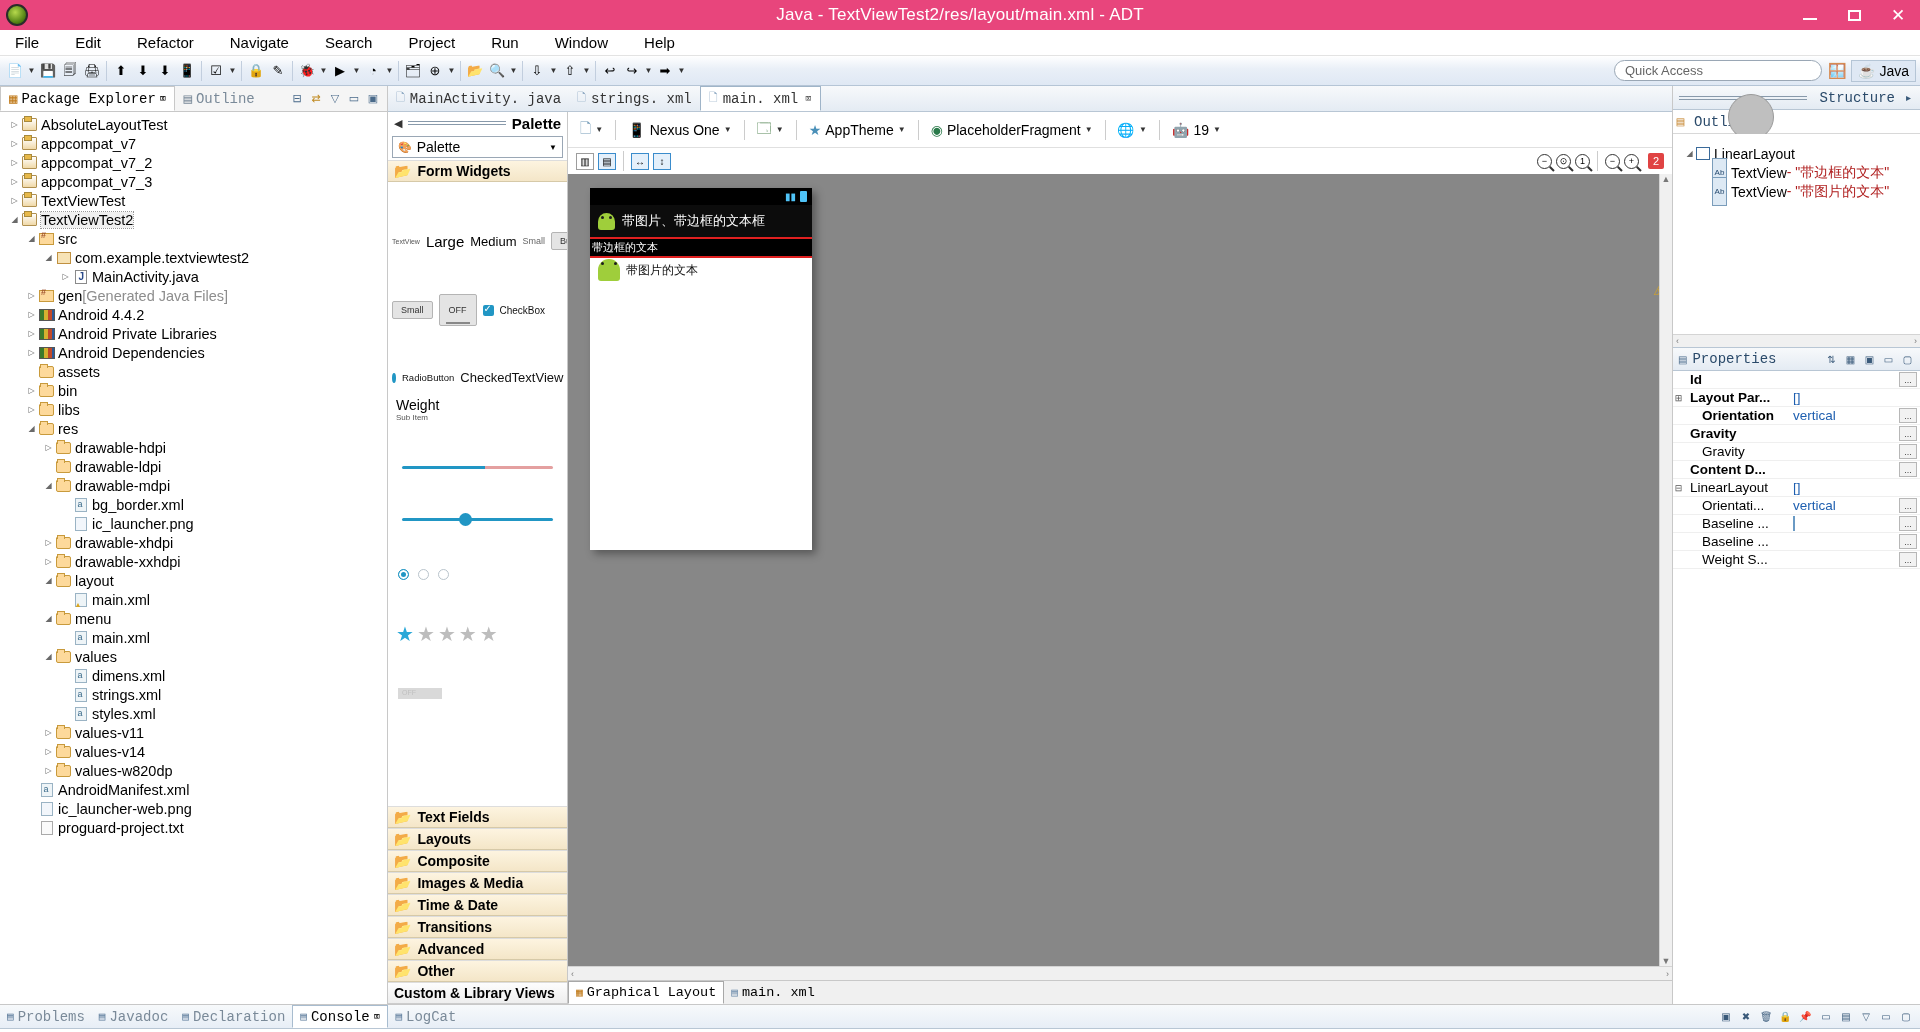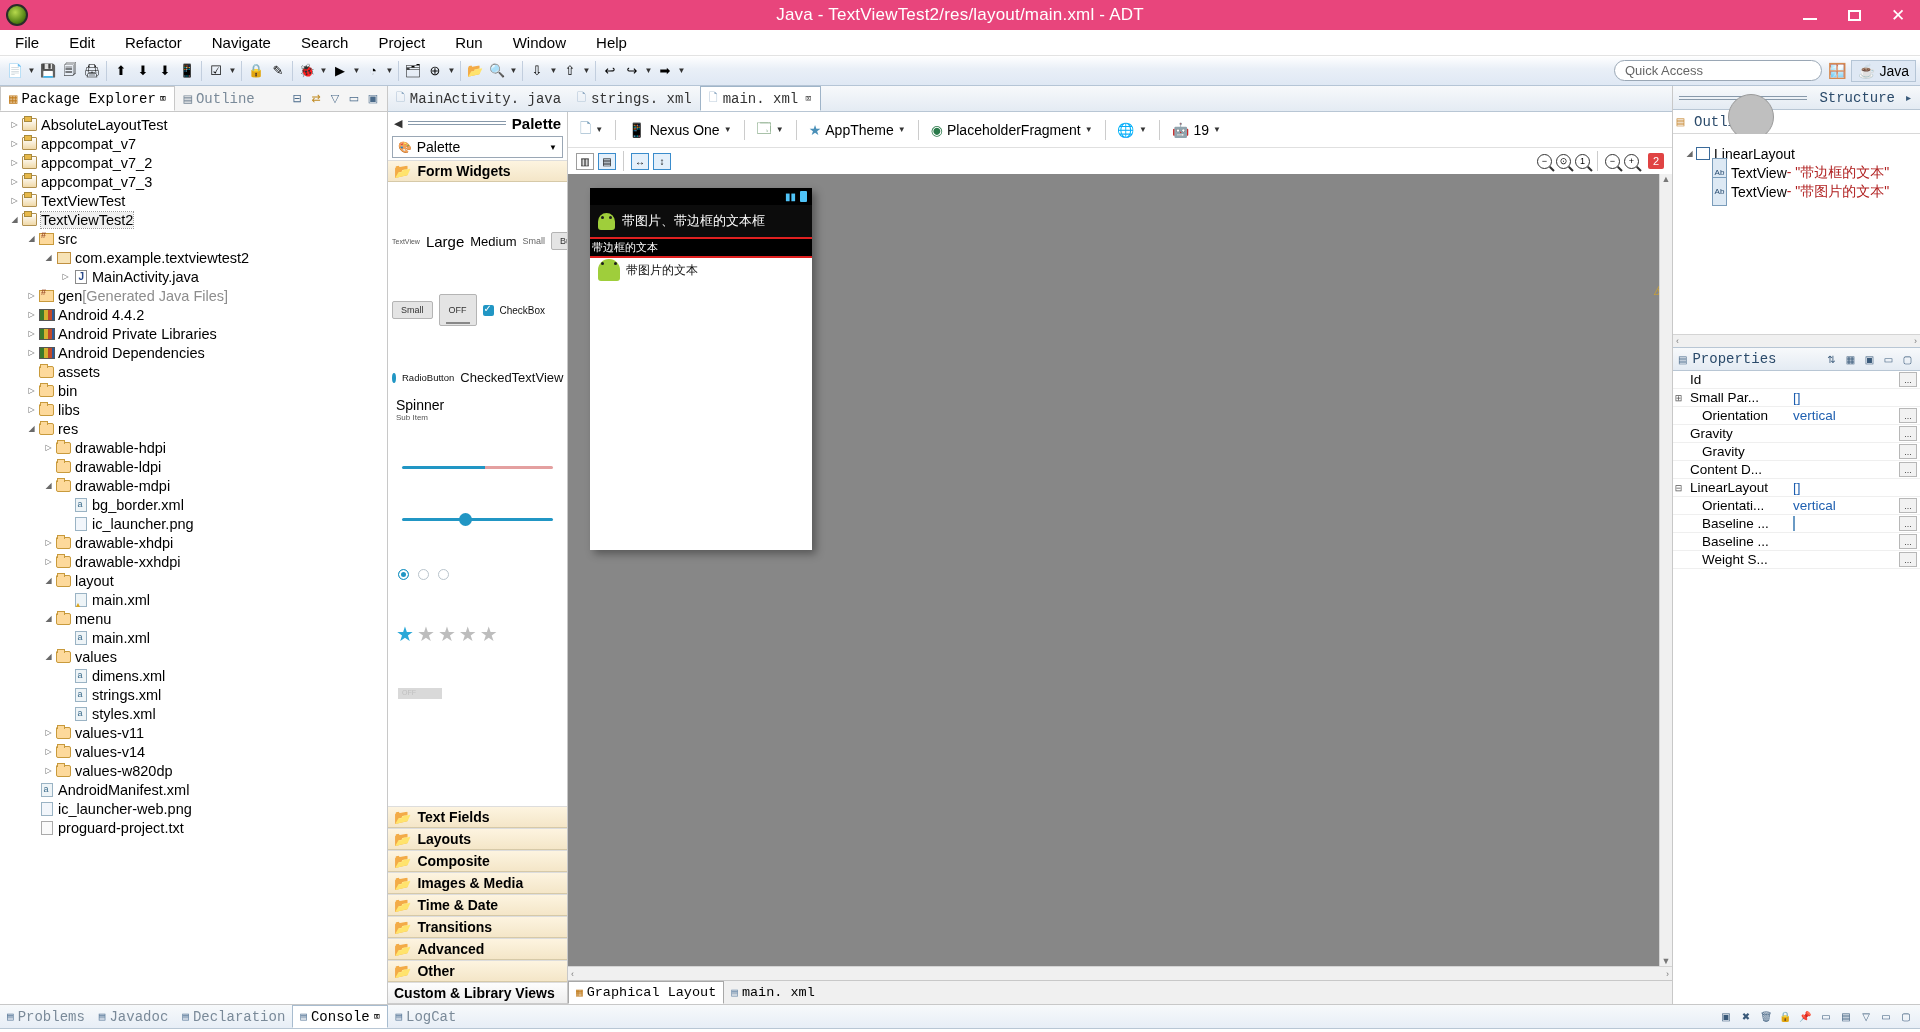--- a/index.html
+++ b/index.html
@@ -32,21 +32,21 @@
   .win-btns { margin-left:auto; display:flex; align-items:center; gap:0; z-index:2;}
   .win-btn { width:44px;height:30px;display:flex;align-items:center;justify-content:center;font-size:17px;color:#fff;}
   .win-btn.close { background:#e8457c; }
   .win-btn .sq{width:13px;height:11px;border:2px solid #fff;}
   .win-btn .mn{width:14px;height:2px;background:#fff;margin-top:8px;}
 
   
   .menubar {
     height:26px; background:#fff;
     display:flex; align-items:center;
-    padding-left:6px; gap:12px;
+    padding-left:6px; gap:18px;
     border-bottom:1px solid #e3e3e3;
   }
   .menu-item { padding:3px 9px; font-size:15px; color:#000; cursor:default;}
 
   
   .toolbar {
     height:30px;
     background:linear-gradient(#ffffff,#e9eff7 45%,#dfe8f4);
     display:flex; align-items:center; padding:0 4px;
     border-bottom:1px solid #b5c5d6;
@@ -225,21 +225,21 @@
     position:absolute;right:146px;top:-16px;width:46px;height:46px;border-radius:50%;
     background:#bfbfbf;border:1px solid #9a9a9a;
   }
 
   .props-head{height:24px;display:flex;align-items:center;gap:5px;background:linear-gradient(#f7f9fb,#e4ebf3);border-top:1px solid #b8c6d4;border-bottom:1px solid #b8c6d4;padding:0 5px;}
   .props-head .ph-title{font-family:"Liberation Mono",monospace;font-size:14px;color:#2a4a6a;}
   .props-tools{margin-left:auto;display:flex;align-items:center;gap:4px;}
   .props-list{flex:1;overflow:hidden;background:#fff;}
   .pr-row{display:flex;align-items:center;height:18px;font-size:13.5px;border-bottom:1px solid #efefef;}
   .pr-name{width:105px;padding-left:6px;white-space:nowrap;overflow:hidden;}
-  .pr-name.b{font-weight:normal;}
+  .pr-name.b{font-weight:bold;}
   .pr-name.ind{padding-left:18px;}
   .pr-val{flex:1;color:#1e5fb0;padding-left:4px;white-space:nowrap;overflow:hidden;}
   .pr-btn{width:18px;height:15px;border:1px solid #b7b7b7;background:#f2f2f2;font-size:9px;display:flex;align-items:center;justify-content:center;color:#444;margin-right:3px;}
   .pr-exp{width:11px;text-align:center;font-size:9px;color:#555;}
   .pr-swatch{width:11px;height:11px;border:1px solid #6a9ac4;background:#cfe2f3;}
 
   
   .bottom{height:222px;background:#fff;border-top:1px solid #c8c8c8;display:flex;flex-direction:column;}
   .con-tabbar{height:24px;display:flex;align-items:flex-end;background:linear-gradient(#f7f9fb,#e7eef6);border-bottom:1px solid #b8c6d4;}
   .con-tab{display:flex;align-items:center;gap:4px;height:23px;padding:0 7px;font-family:"Liberation Mono",monospace;font-size:14px;color:#7a8a99;}
@@ -677,21 +677,21 @@
             <span class="pw-off">OFF</span>
             <span class="pw-cb"></span>
             <span class="pw-sm" style="color:#111;font-size:10px;">CheckBox</span>
           </div>
           <div class="pw-row">
             <span class="pw-radio"></span>
             <span class="pw-sm" style="color:#111;font-size:9.5px;">RadioButton</span>
             <span class="pw-sm" style="color:#111;font-size:13px;">CheckedTextView</span>
           </div>
           <div style="margin:12px 0 4px 4px;">
-            <div class="pw-spin">Spinner</div>
+            <div class="pw-spin">Weight</div>
             <div class="pw-sub">Sub Item</div>
           </div>
           <div class="pw-row" style="padding:0 10px;">
             <span class="pw-bar"></span>
           </div>
           <div class="pw-row" style="padding:0 10px;">
             <span class="pw-slider">
               <span class="track"></span>
                 <span class="knob"></span>
             </span>
@@ -907,21 +907,21 @@
     </div>
     <div class="props-list" id="props-list">
         <div class="pr-row">
           <span class="pr-exp"></span>
           <span class="pr-name b">Id</span>
           <span class="pr-val"></span>
           <span class="pr-btn">...</span>
         </div>
         <div class="pr-row">
           <span class="pr-exp">⊞</span>
-          <span class="pr-name b">Small Par...</span>
+          <span class="pr-name b">Layout Par...</span>
           <span class="pr-val">[]</span>
         </div>
         <div class="pr-row">
           <span class="pr-exp"></span>
           <span class="pr-name b ind">Orientation</span>
           <span class="pr-val">vertical</span>
           <span class="pr-btn">...</span>
         </div>
         <div class="pr-row">
           <span class="pr-exp"></span>

